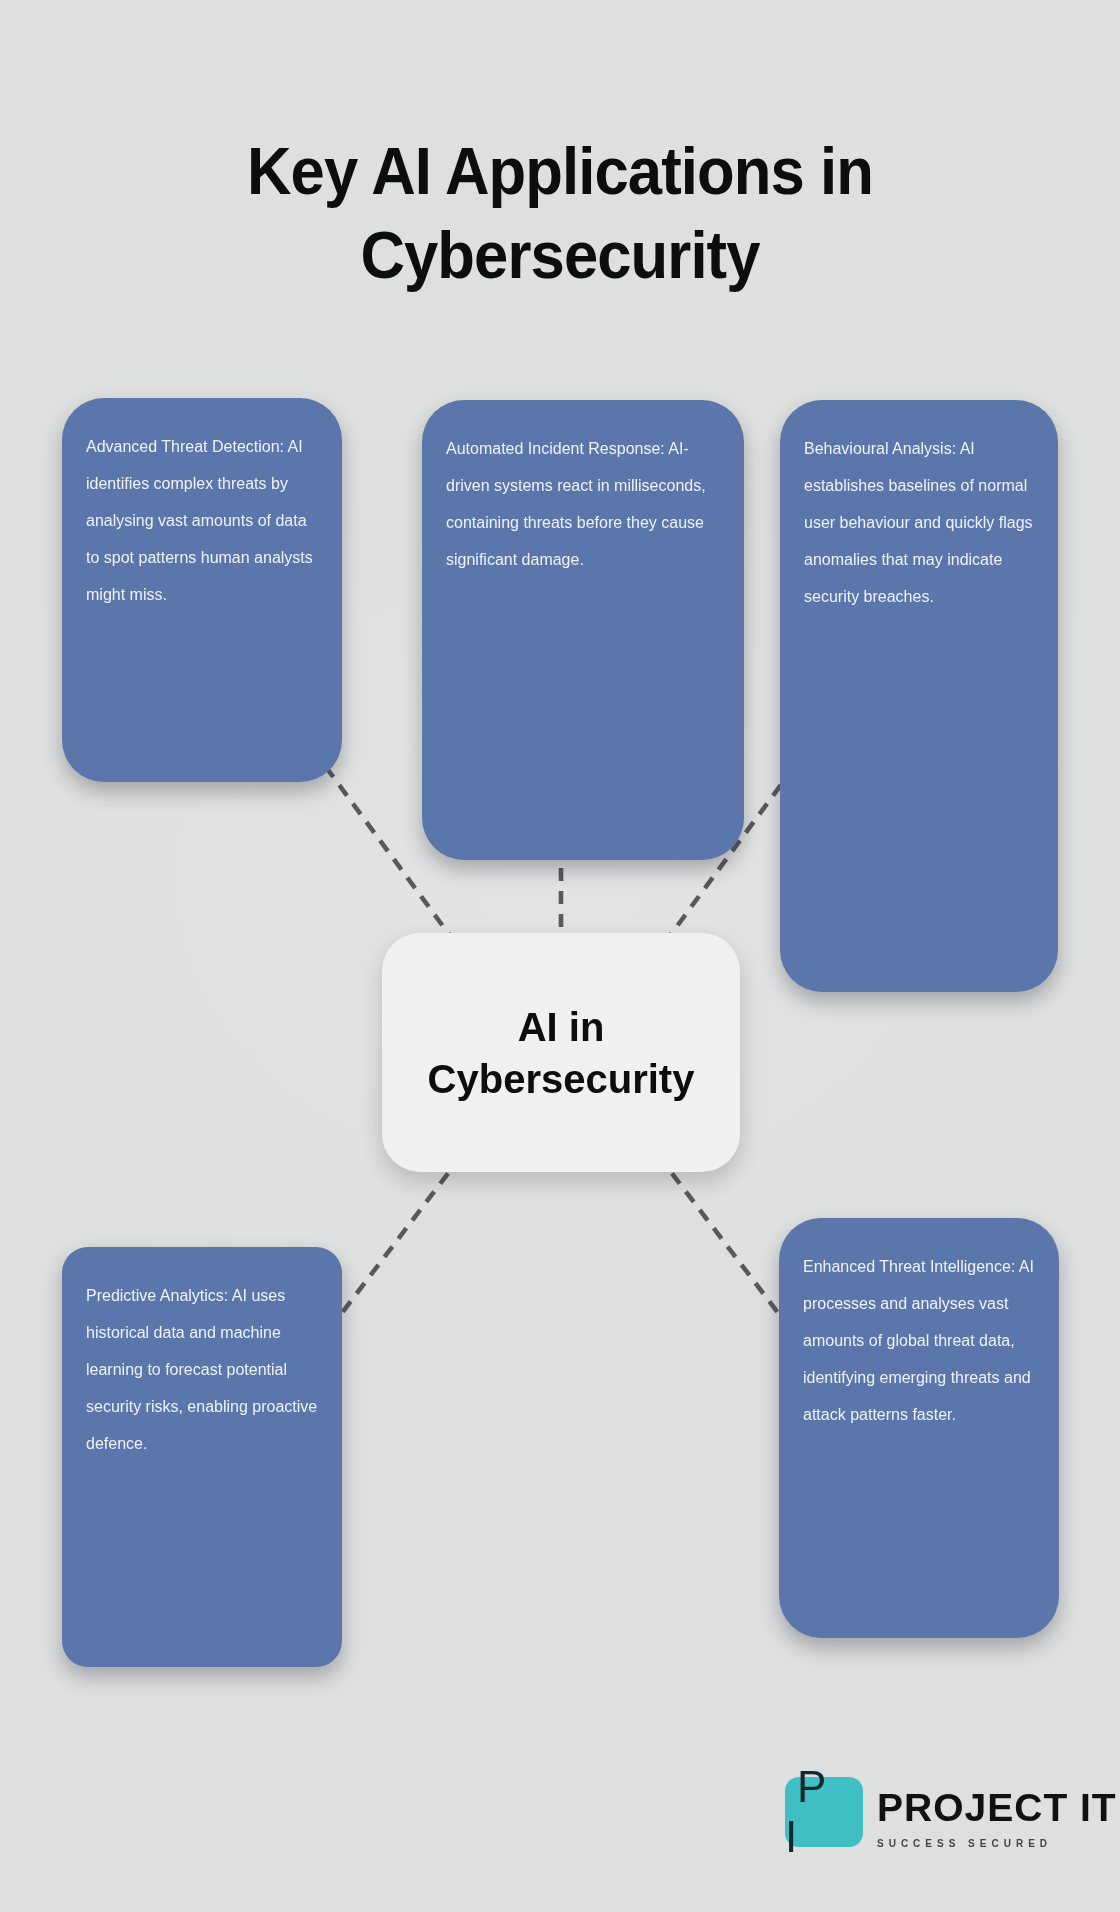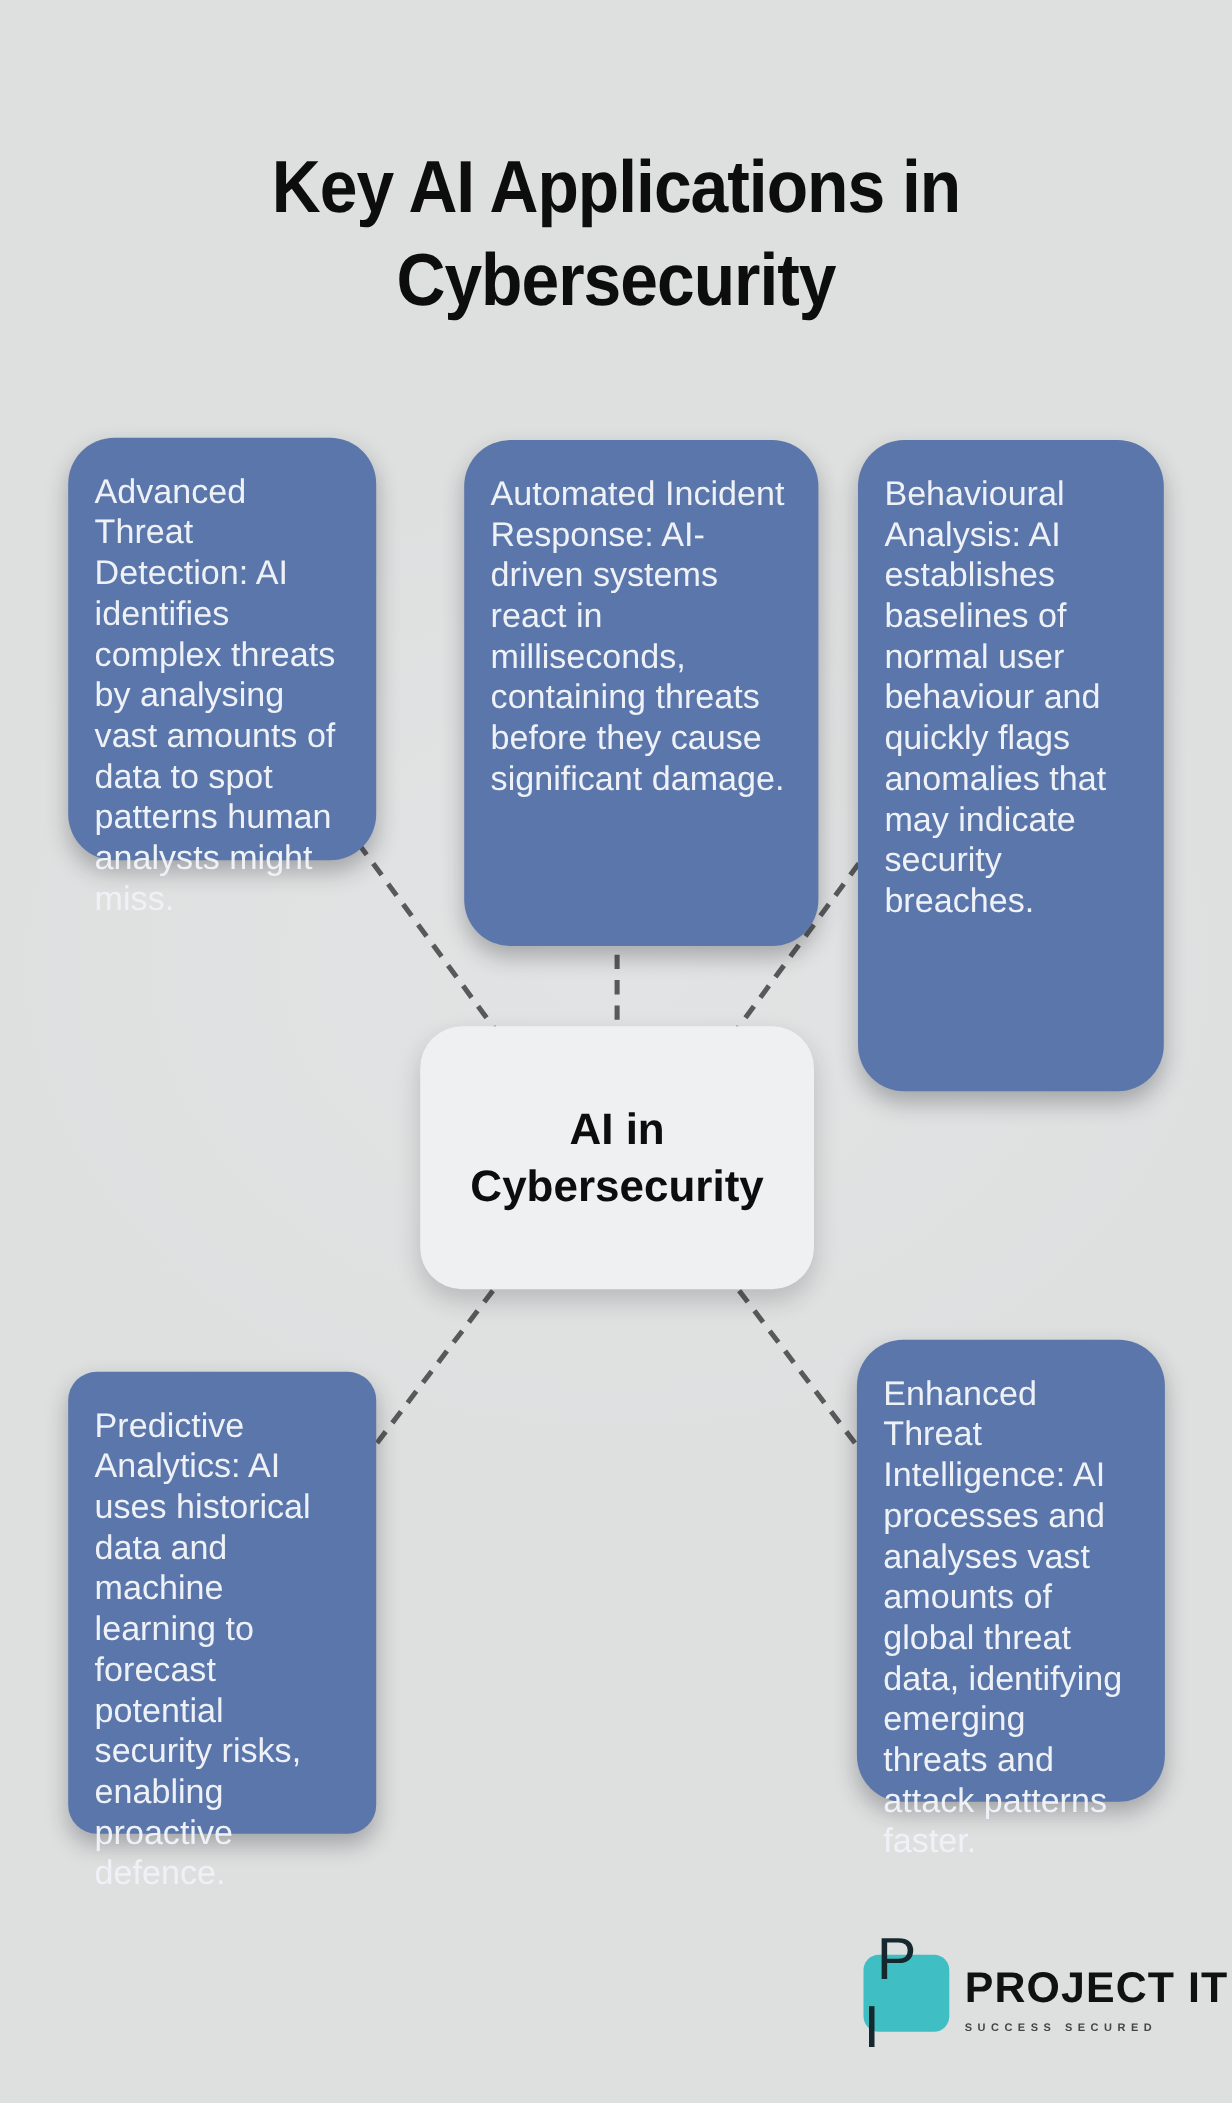--- a/index.html
+++ b/index.html
@@ -41,21 +41,21 @@
     stroke-dasharray: 13 10;
   }
   .node {
     position: absolute;
     z-index: 2;
     box-sizing: border-box;
     background: var(--node-fill, #5b76ab);
     color: var(--node-text, #eef2f7);
     border-radius: 42px;
     padding: 30px 24px 24px 24px;
-    font-size: 31px;
+    font-size: 16px;
     line-height: 37px;
     box-shadow: 0 10px 20px rgba(30, 33, 40, 0.30);
   }
   .node-advanced   { left: 62px;  top: 398px;  width: 280px; height: 384px; }
   .node-automated  { left: 422px; top: 400px;  width: 322px; height: 460px; }
   .node-behavioural{ left: 780px; top: 400px;  width: 278px; height: 592px; }
   .node-predictive { left: 62px;  top: 1247px; width: 280px; height: 420px; border-radius: 26px; }
   .node-enhanced   { left: 779px; top: 1218px; width: 280px; height: 420px; }
   .center-node {
     position: absolute;
@@ -87,21 +87,21 @@
     align-items: flex-start;
   }
   .logo-mark {
     width: 78px;
     height: 70px;
     background: var(--accent-teal, #3fbec3);
     border-radius: 14px;
     display: flex;
     align-items: center;
     justify-content: center;
-    font-size: 54px;
+    font-size: 44px;
     letter-spacing: 12px;
     text-indent: 12px;
     color: var(--monogram-text, #15282e);
   }
   .logo-textblock {
     margin-left: 14px;
     padding-top: 9px;
   }
   .logo-name {
     font-size: 39px;

